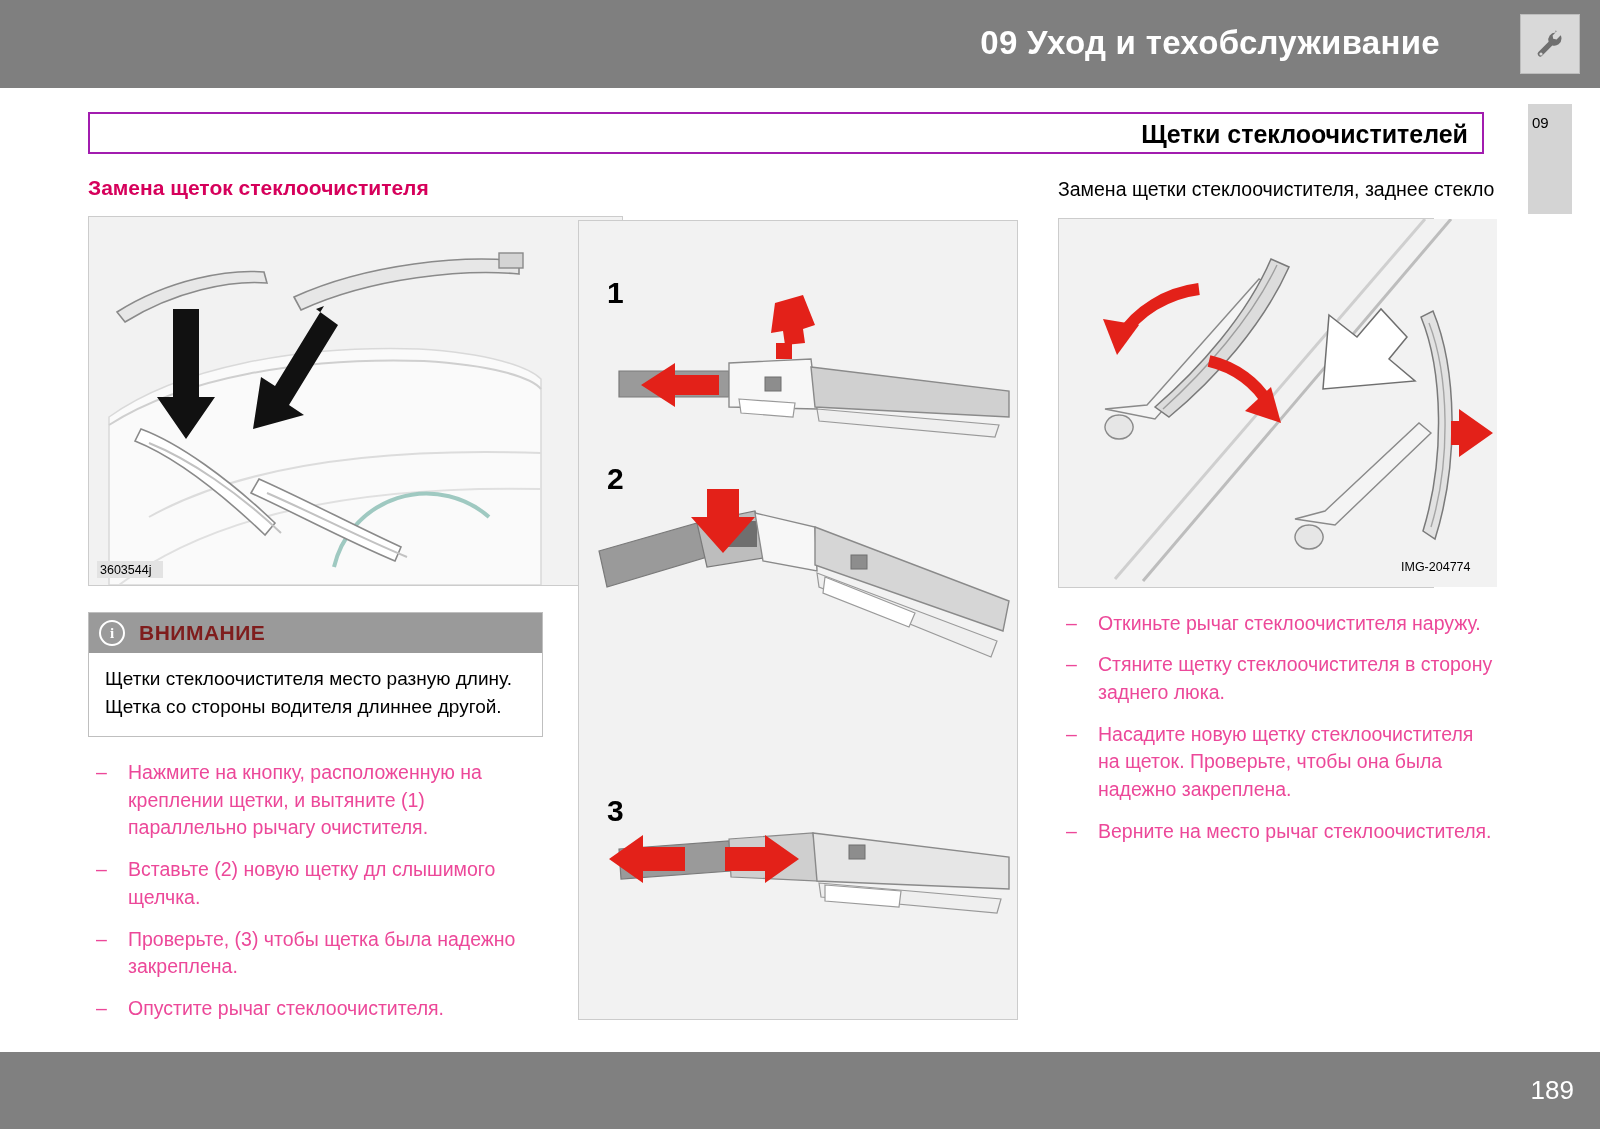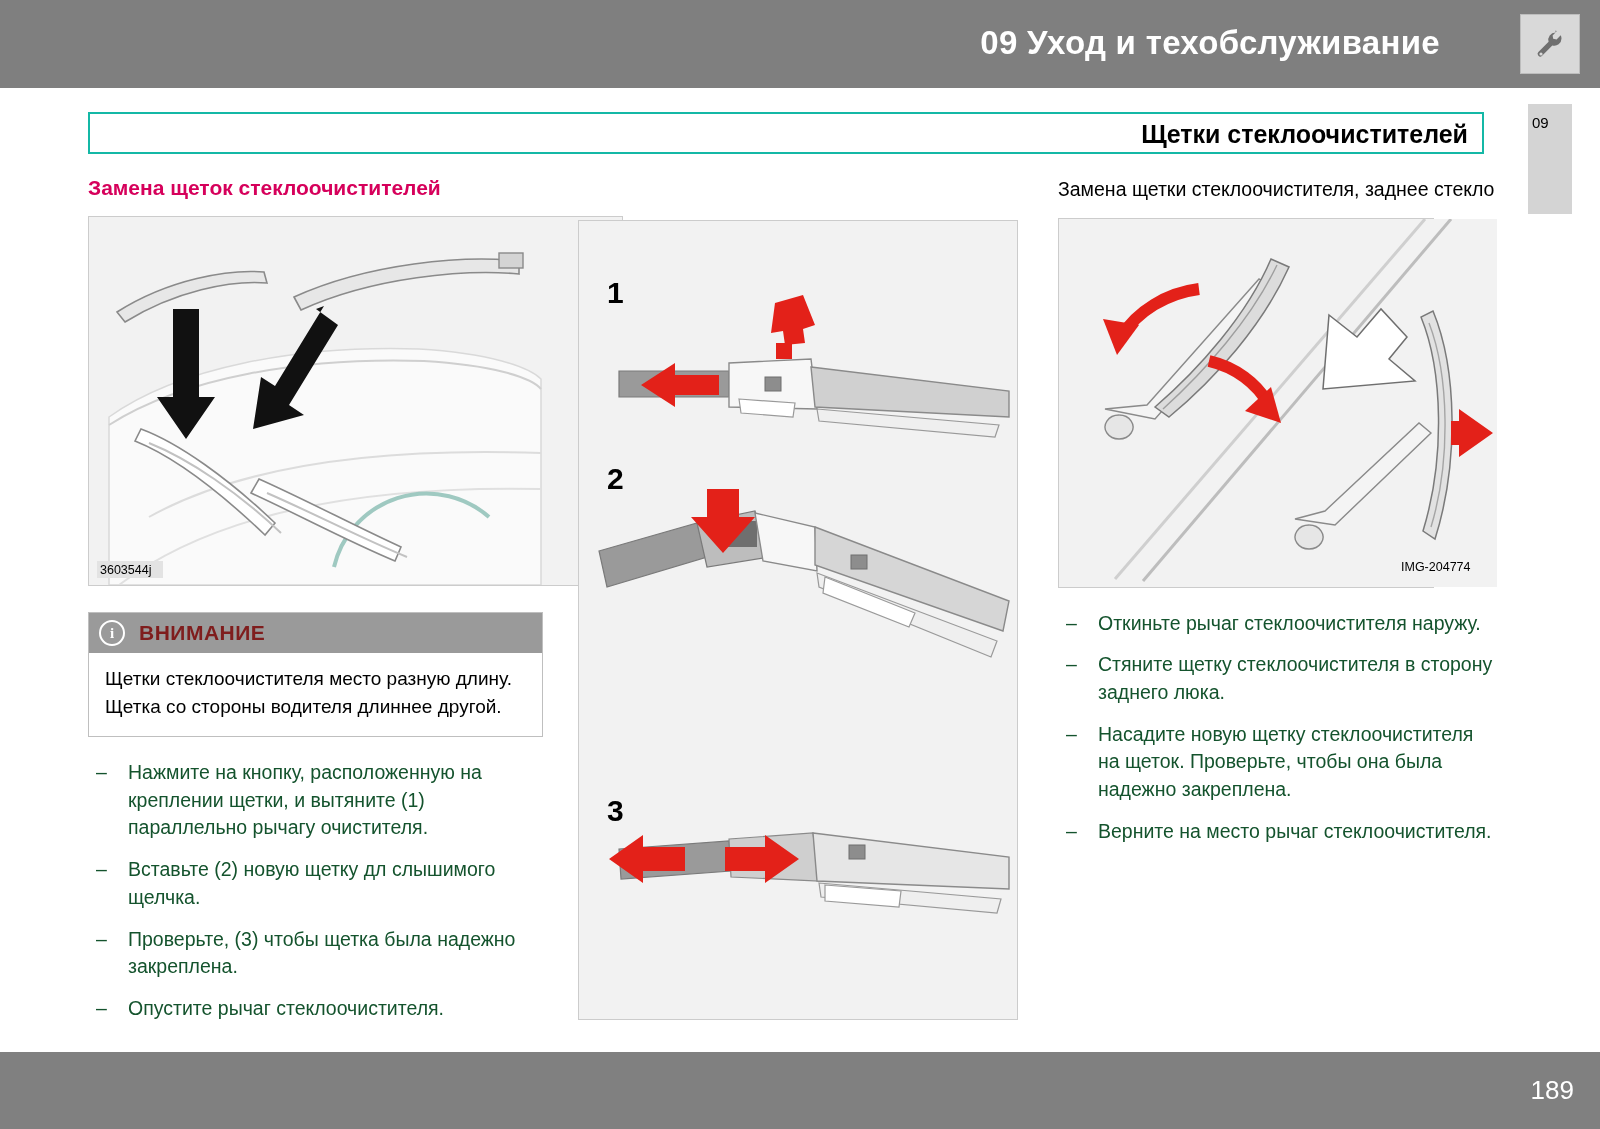--- a/index.html
+++ b/index.html
@@ -47,21 +47,21 @@
     justify-content: center;
   }
 
   
   .section-bar {
     position: absolute;
     left: 88px;
     top: 112px;
     width: 1396px;
     height: 42px;
-    border: 2px solid #14b8a6;
+    border: 2px solid #a21caf;
     box-sizing: border-box;
   }
   .section-title {
     position: absolute;
     right: 14px;
     top: 6px;
     font-size: 25px;
     font-weight: bold;
     color: #000;
     white-space: nowrap;
@@ -168,21 +168,21 @@
     list-style: none;
     margin: 22px 0 0 0;
     padding: 0;
   }
   ul.dash li {
     position: relative;
     padding-left: 40px;
     margin-bottom: 14px;
     font-size: 19.5px;
     line-height: 1.42;
-    color: #14532d;
+    color: #ec4899;
   }
   ul.dash li::before {
     content: "–";
     position: absolute;
     left: 8px;
     top: 0;
   }
 
   .right-intro {
     font-size: 19.5px;
@@ -216,21 +216,21 @@
 
 <div class="chapter-tab"></div>
 <div class="chapter-tab-num">09</div>
 
 <div class="section-bar">
   <div class="section-title">Щетки стеклоочистителей</div>
 </div>
 
 <div class="col-left">
 
-  <h2 class="heading-red">Замена щеток стеклоочистителей</h2>
+  <h2 class="heading-red">Замена щеток стеклоочистителя</h2>
 
   <div class="fig-box" style="width:535px;height:370px;">
     <svg width="453" height="368" viewBox="0 0 453 368">
       <rect x="0" y="0" width="453" height="368" fill="#f2f2f2"></rect>
 
       <path d="M20 200 C 90 150 210 128 330 132 C 400 136 440 150 452 162 L452 368 L20 368 Z" fill="#fafafa" stroke="#d9d9d9" stroke-width="1.5"></path>
       <path d="M20 208 C 95 160 215 140 335 144 C 402 148 442 160 452 172" fill="none" stroke="#cfcfcf" stroke-width="2"></path>
       <path d="M60 300 C 150 250 280 230 452 236" fill="none" stroke="#dcdcdc" stroke-width="2"></path>
 
       <path d="M30 368 C 120 300 260 268 452 272" fill="none" stroke="#e0e0e0" stroke-width="2"></path>

